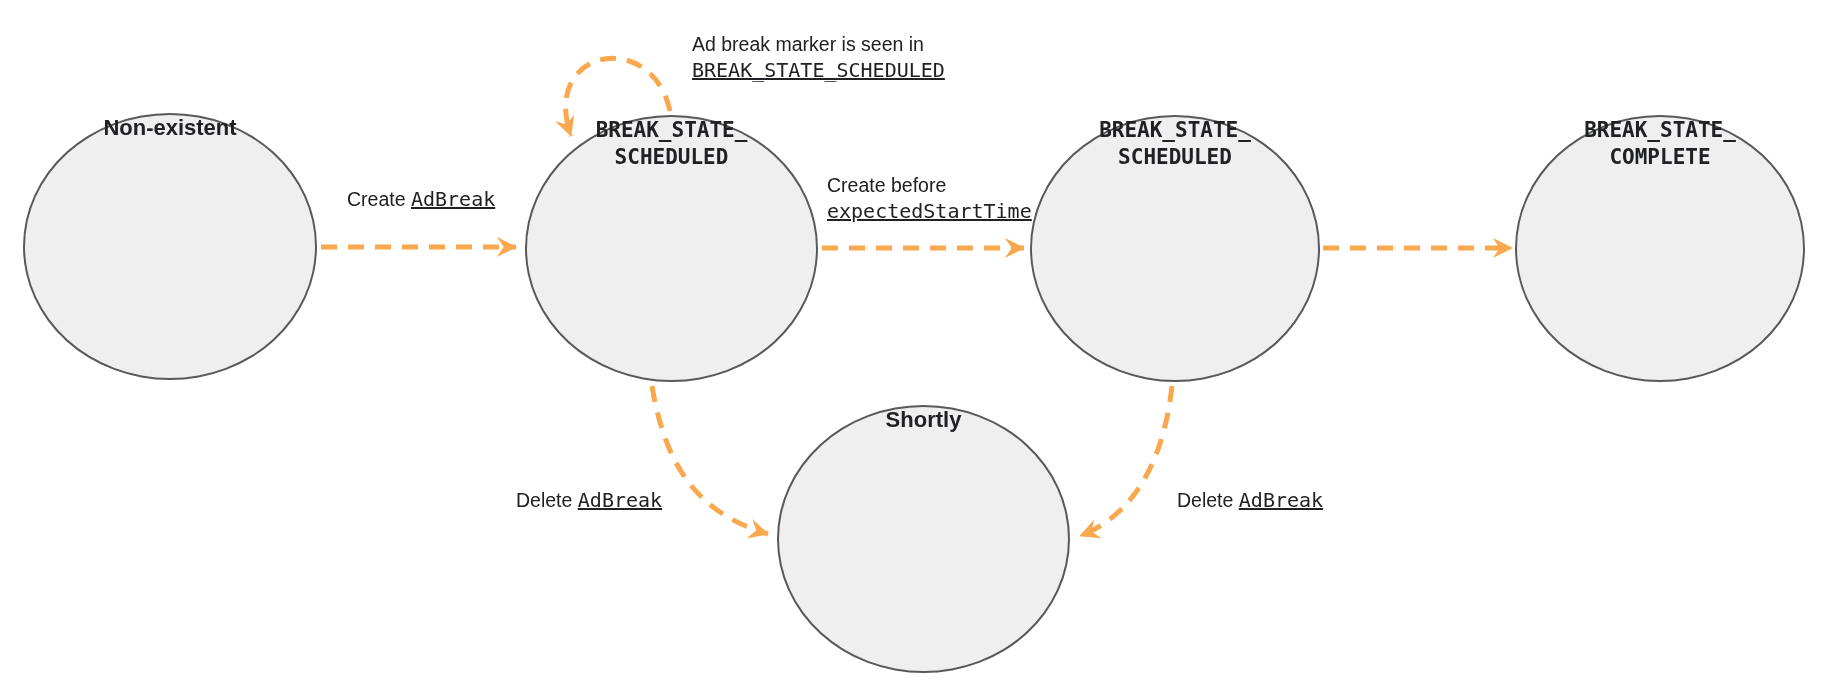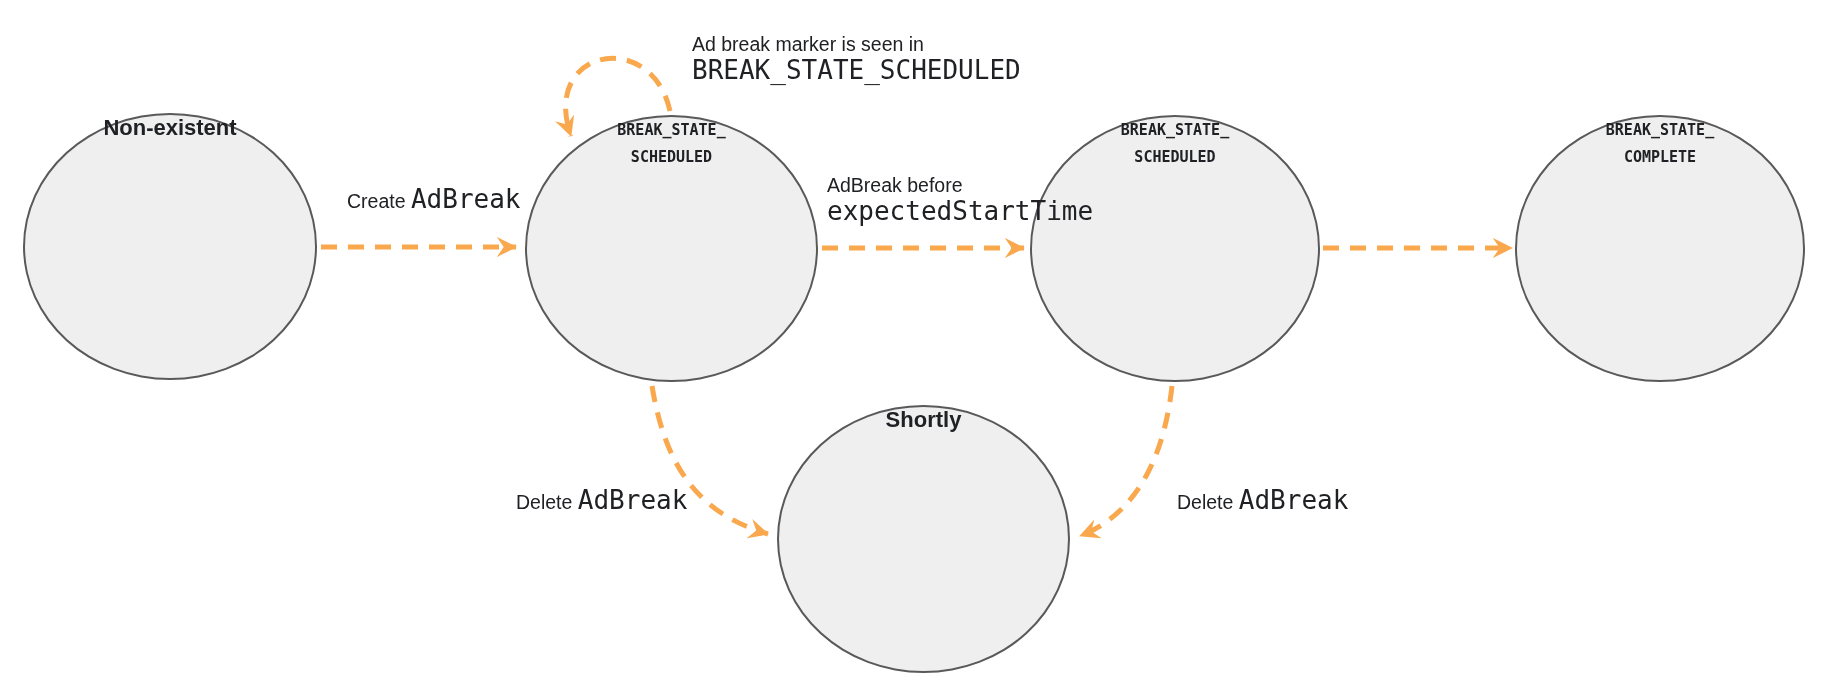--- a/index.html
+++ b/index.html
@@ -31,39 +31,40 @@
     display:flex;
     flex-direction:column;
     align-items:center;
     justify-content:flex-start;
     text-align:center;
     box-sizing:border-box;
   }
   .node .mono-label{
     font-family:"DejaVu Sans Mono",monospace;
     font-weight:bold;
-    font-size:15px;
+    font-size:21px;
     line-height:27px;
     color:var(--text-color);
   }
   .node .sans-label{
     font-weight:bold;
     font-size:22px;
     color:var(--text-color);
   }
   .edge-label{
     position:absolute;
     font-size:19.5px;
     line-height:26px;
     white-space:nowrap;
     color:var(--text-color);
   }
   .mono{
     font-family:"DejaVu Sans Mono",monospace;
-    font-size:26px;
+    font-size:20px;
+    text-decoration:underline;
   }
 </style>
 </head>
 <body>
 
 <div class="stage">
 
   <svg class="edges" width="1844" height="687" viewBox="0 0 1844 687" aria-hidden="true">
     <defs>
       <marker id="ah" markerUnits="userSpaceOnUse" markerWidth="22" markerHeight="22" viewBox="0 0 12 12" refX="10.5" refY="6" orient="auto-start-reverse">
@@ -104,21 +105,21 @@
   <div class="edge-label" style="left:347px;top:186px">
     <span>Create </span><span class="mono">AdBreak</span>
   </div>
 
   <div class="edge-label" style="left:692px;top:31px">
     <div>Ad break marker is seen in</div>
     <div class="mono">BREAK_STATE_SCHEDULED</div>
   </div>
 
   <div class="edge-label" style="left:827px;top:172px">
-    <div>AdBreak before</div>
+    <div>Create before</div>
     <div class="mono">expectedStartTime</div>
   </div>
 
 
   <div class="edge-label" style="left:516px;top:487px">
     <span>Delete </span><span class="mono">AdBreak</span>
   </div>
 
   <div class="edge-label" style="left:1177px;top:487px">
     <span>Delete </span><span class="mono">AdBreak</span>

